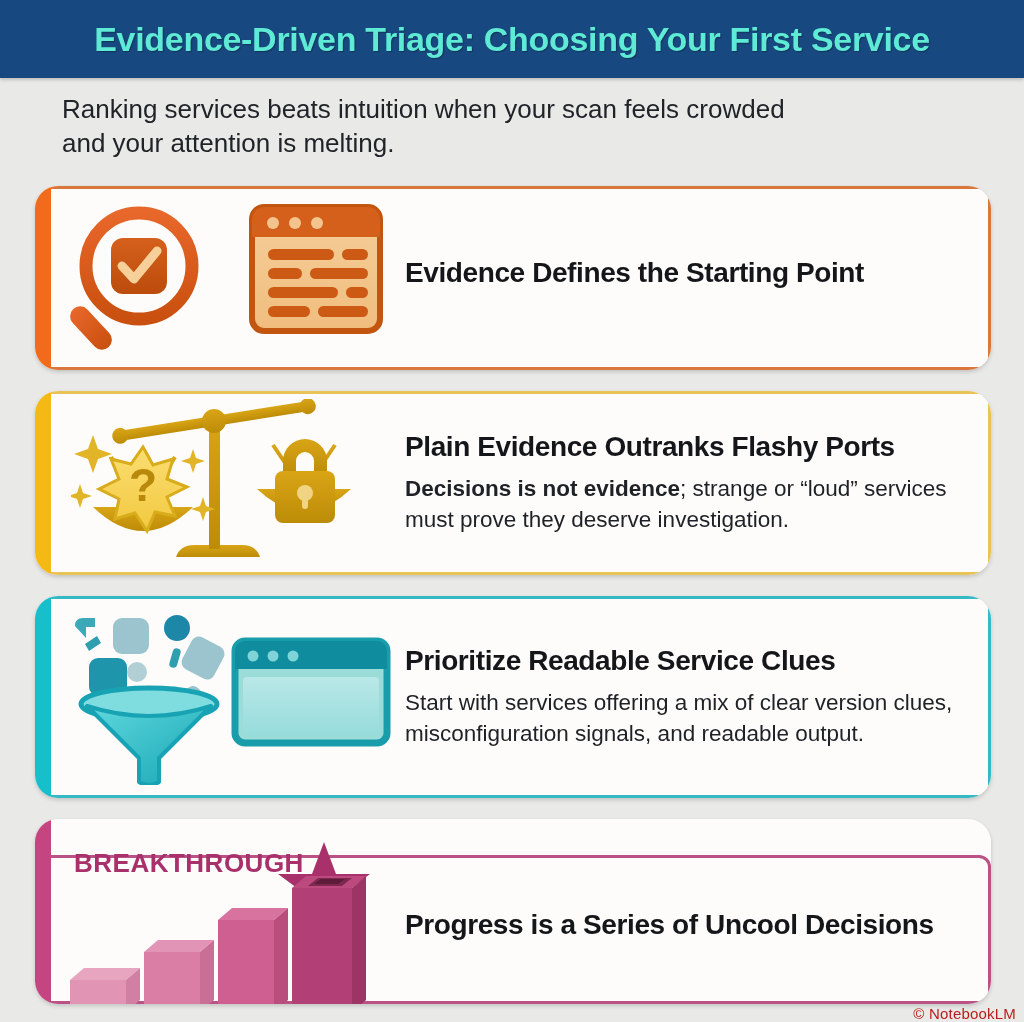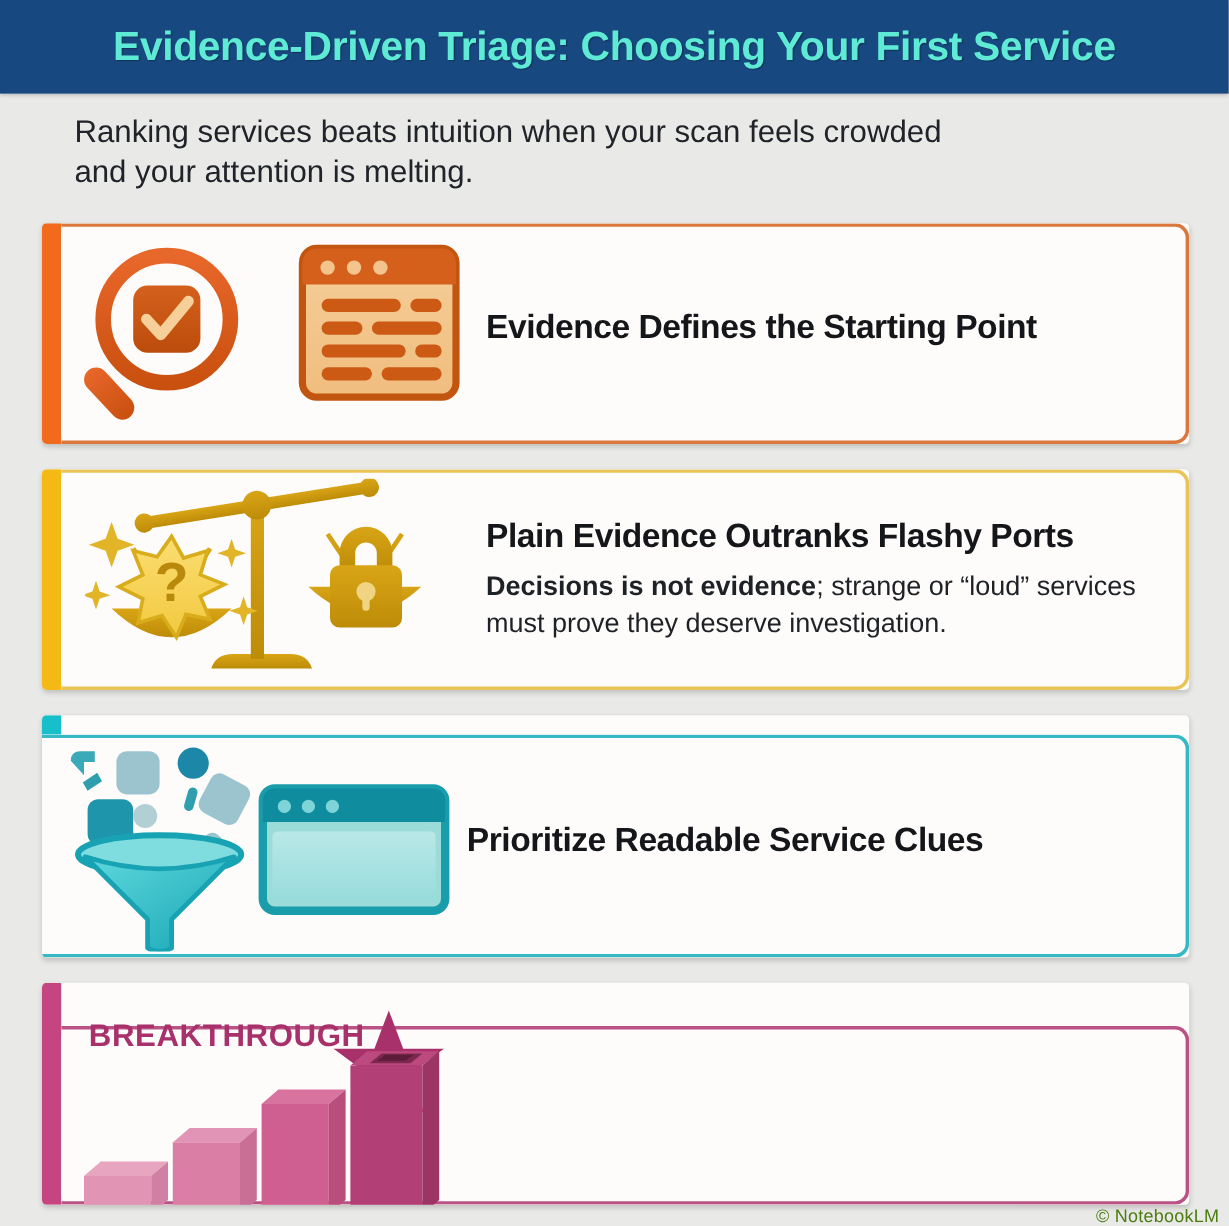--- a/index.html
+++ b/index.html
@@ -48,21 +48,21 @@
     font-size: 26px;
     line-height: 1.32;
   }
 
   
   .card {
     position: absolute;
     left: 35px;
     width: 956px;
     background: #fdfcfa;
-    border-radius: 4px;
+    border-radius: 23px;
     display: flex;
     align-items: stretch;
     overflow: hidden;
     box-shadow: 0 2px 4px rgba(0,0,0,.17);
   }
   .card-accent {
     width: 16px;
     flex: 0 0 16px;
   }
   .card-inner {
@@ -99,30 +99,30 @@
   .card-body {
     font-size: 22.5px;
     line-height: 1.38;
     color: #1e2126;
   }
   .card-body b { font-weight: bold; }
 
   
   #card-1 { top: 186px;  height: 184px; }
   #card-2 { top: 391px;  height: 184px; }
-  #card-3 { top: 596px;  height: 202px; flex-direction: column; }
+  #card-3 { top: 596px;  height: 202px; }
   #card-4 { top: 819px;  height: 185px; }
 
   
   .watermark {
     position: absolute;
     right: 8px;
     bottom: 0px;
     font-size: 15px;
-    color: #4d7c0f;
+    color: #b91c1c;
     letter-spacing: .2px;
     white-space: nowrap;
   }
 </style>
 </head>
 <body style="background: rgb(233, 234, 232);">
 
 <div class="header-band" style="background: rgb(23, 72, 127);">
   <div class="header-title">Evidence-Driven Triage: Choosing Your First Service</div>
 </div>
@@ -282,20 +282,21 @@
         <rect x="4" y="4" width="152" height="102" rx="10" fill="#9bdcd9" stroke="#1a9dab" stroke-width="7"></rect>
         <path d="M4 14 a10 10 0 0 1 10 -10 h132 a10 10 0 0 1 10 10 v18 h-152 z" fill="#0f8c9e"></path>
         <circle cx="22" cy="19" r="5.5" fill="#7fd4d8"></circle>
         <circle cx="42" cy="19" r="5.5" fill="#7fd4d8"></circle>
         <circle cx="62" cy="19" r="5.5" fill="#7fd4d8"></circle>
         <rect x="12" y="40" width="136" height="58" rx="4" fill="url(#tg2)"></rect>
       </svg>
     </div>
     <div class="card-text">
       <div class="card-title">Prioritize Readable Service Clues</div>
+      <div class="card-body"><span>Start with services offering a mix of clear version clues, misconfiguration signals, and readable output.</span></div>
     </div>
   </div>
 </div>
 
 <div class="card" id="card-4">
   <div class="card-accent" style="background: rgb(196, 69, 127);"></div>
   <div class="card-inner" style="border-color: rgb(187, 82, 133); background: rgb(253, 252, 250); margin-top: 36px;">
     <div class="card-icon">
       <svg width="340" height="180" viewBox="0 0 340 180">
 
@@ -319,17 +320,18 @@
 
         <path d="M236 48 l14 -12 h60 l-14 12 z" fill="#bd4a7f"></path>
         <rect x="236" y="48" width="60" height="124" fill="#b23f76"></rect>
         <path d="M296 48 l14 -12 v124 l-14 12 z" fill="#9c3464"></path>
 
         <path d="M252 46 l10 -8 h34 l-10 8 z" fill="#7e2850"></path>
         <path d="M258 44 l7 -5 h24 l-7 5 z" fill="#5c1c3a"></path>
       </svg>
     </div>
     <div class="card-text">
+      <div class="card-title">Progress is a Series of Uncool Decisions</div>
     </div>
   </div>
 </div>
 
 <div class="watermark">© NotebookLM</div>
 
 </body></html>

